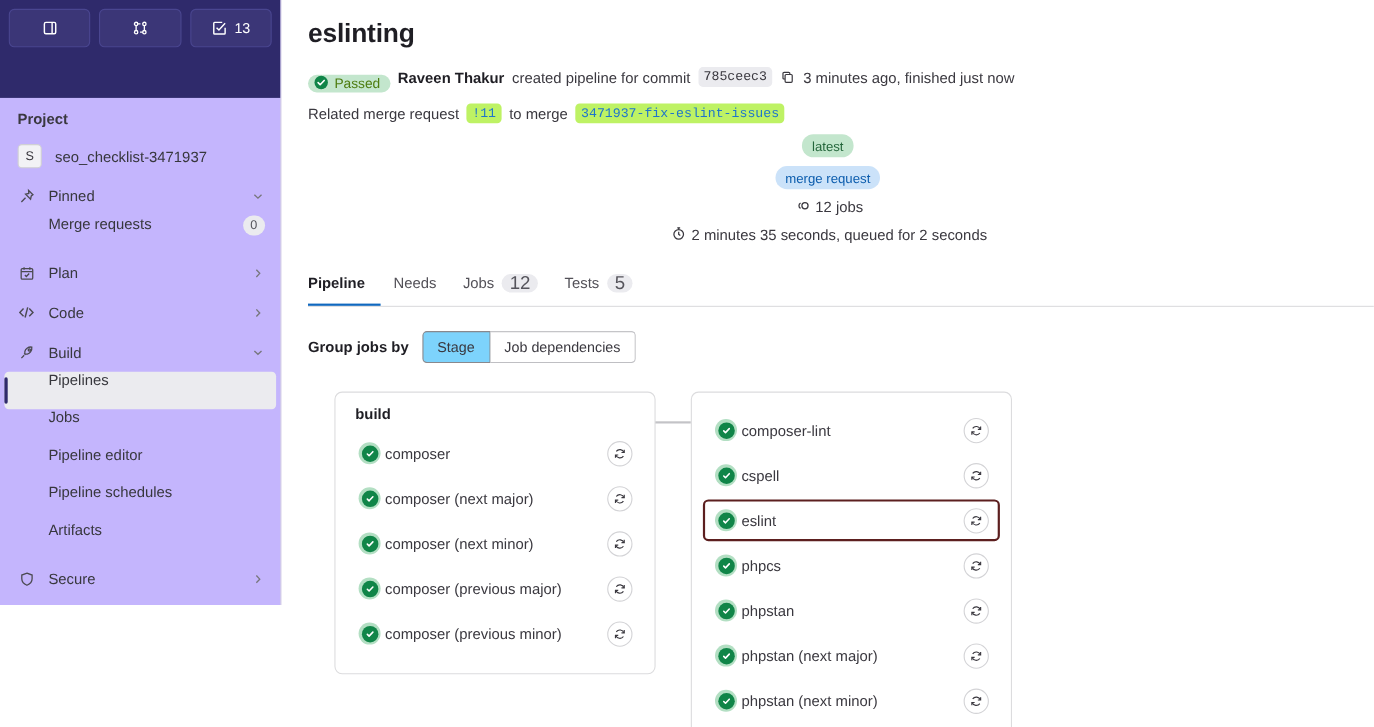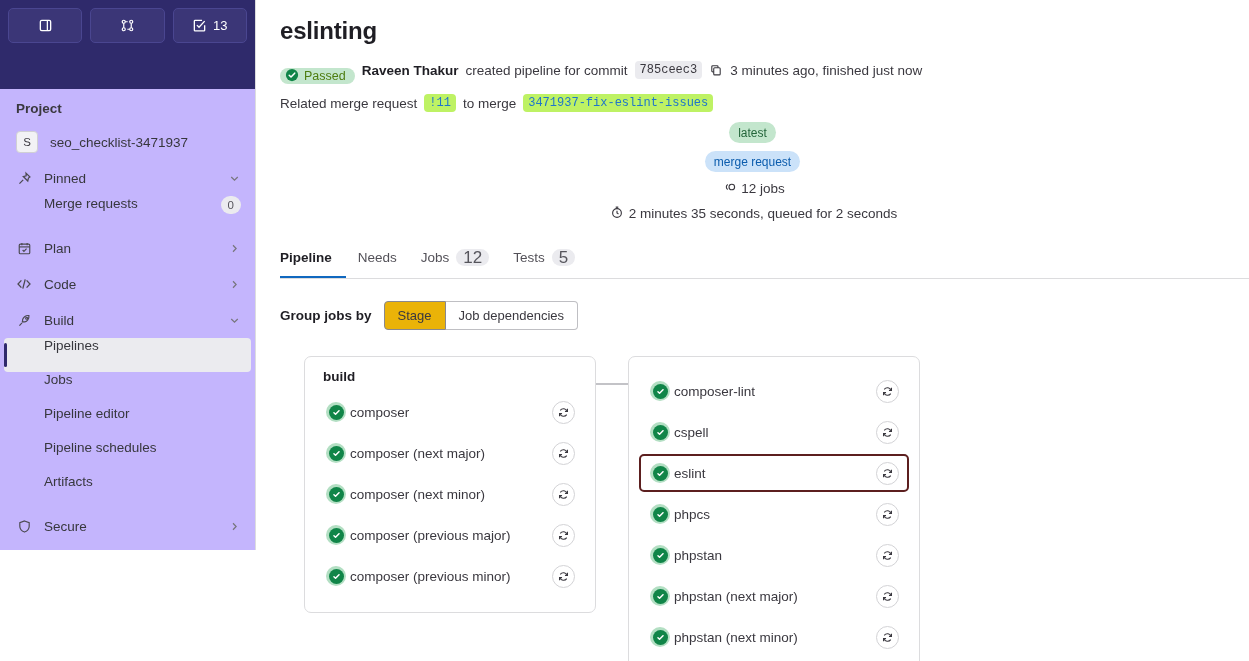--- a/index.html
+++ b/index.html
@@ -216,21 +216,21 @@
     height: 29px;
     padding: 0 13px;
     font-size: 13px;
     color: #3a383f;
     background: #fff;
     border: 1px solid #bfbfc3;
     display: flex; align-items: center;
   }
   .seg:first-child { border-radius: 4px 0 0 4px; }
   .seg:last-child { border-radius: 0 4px 4px 0; border-left: none; }
-  .seg.active { border: 1px solid #89888d; background: #eab308; }
+  .seg.active { border: 1px solid #89888d; background: #7dd3fc; }
 
   
   .graph {
     display: flex;
     align-items: flex-start;
     gap: 32px;
     margin-top: 26px;
     position: relative;
     padding-left: 24px;
   }

